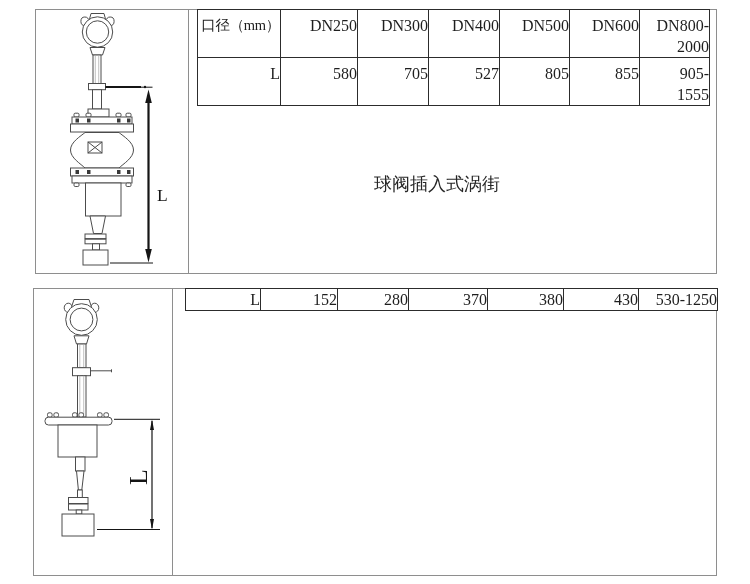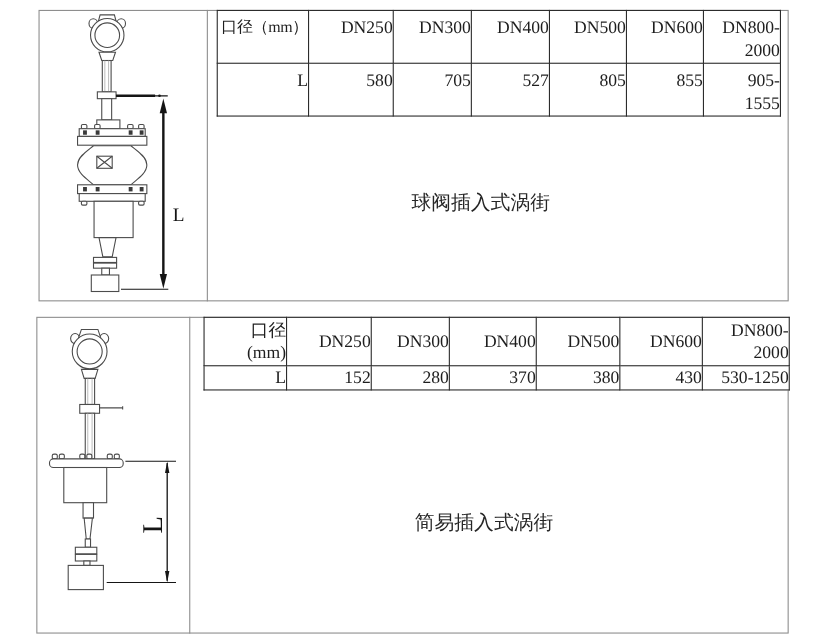--- a/index.html
+++ b/index.html
@@ -191,38 +191,26 @@
     <colgroup>
       <col style="width:75px">
         <col style="width:77px">
         <col style="width:71px">
         <col style="width:79px">
         <col style="width:76px">
         <col style="width:75px">
         <col style="width:79px">
     </colgroup>
     <tbody>
-        <tr class="r1">
-      <td>口径
-(mm)</td>
-      <td>DN250</td>
-      <td>DN300</td>
-      <td>DN400</td>
-      <td>DN500</td>
-      <td>DN600</td>
-      <td>DN800-
-2000</td>
-    </tr>
     <tr class="r2">
       <td>L</td>
       <td>152</td>
       <td>280</td>
       <td>370</td>
       <td>380</td>
       <td>430</td>
       <td>530-1250</td>
     </tr>
   </tbody>
     </table>
 
-  <div class="caption" id="caption2">简易插入式涡街</div>
 
 </div>
 
 </body></html>

